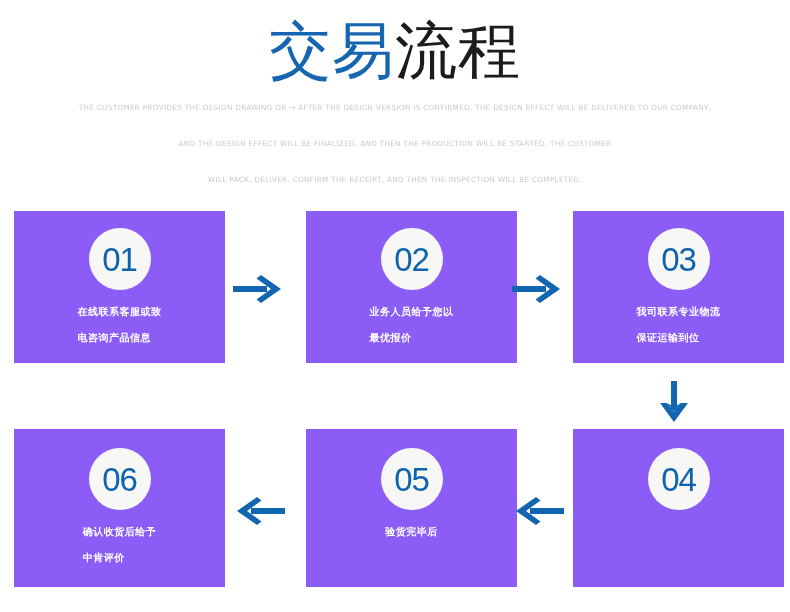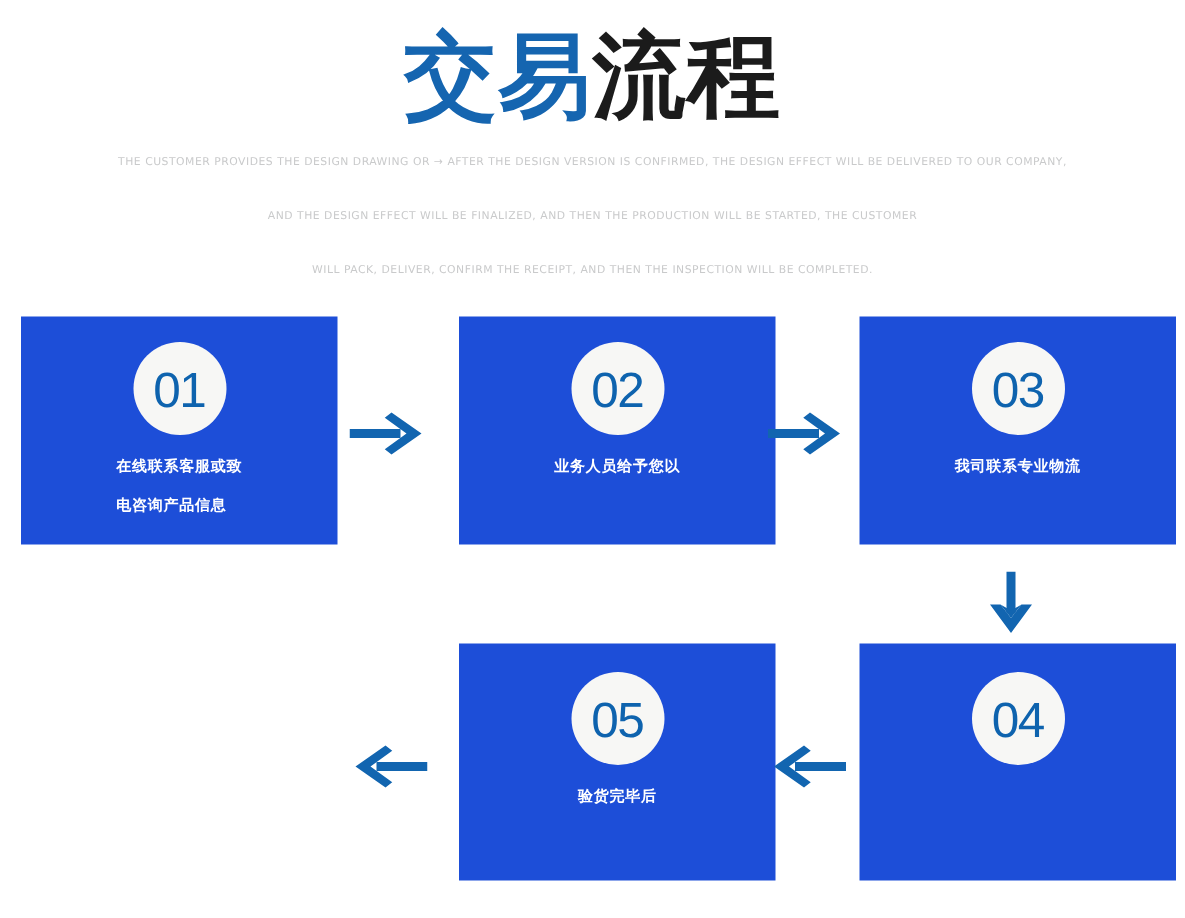--- a/index.html
+++ b/index.html
@@ -28,21 +28,21 @@
     left: 0;
     top: 0;
     width: 790px;
     text-align: center;
   }
   .title {
     margin: 0;
     padding-top: 18px;
     font-size: 62px;
     line-height: 1.05;
-    font-weight: 700;
+    font-weight: 400;
     letter-spacing: 1px;
     white-space: nowrap;
   }
   .title .t-blue { color: #1565b0; }
   .title .t-dark { color: #1b1b1b; }
 
   .subtitle {
     margin: 0;
     padding-top: 14px;
     color: #c9cacb;
@@ -59,21 +59,21 @@
     position: absolute;
     left: 0;
     top: 211px;
     width: 790px;
     height: 380px;
   }
 
   .step {
     position: absolute;
     width: 211px;
-    background: #1d4ed8;
+    background: #8b5cf6;
     color: #ffffff;
     box-sizing: border-box;
     display: flex;
     flex-direction: column;
     align-items: center;
   }
   .step.row-top    { top: 0px;   height: 152px; padding-top: 17px; }
   .step.row-bottom { top: 218px; height: 158px; padding-top: 19px; }
 
   .step.c1 { left: 14px; }
@@ -139,30 +139,39 @@
       <div class="caption">
         <span class="cap-line">在线联系客服或致</span>
         <span class="cap-line">电咨询产品信息</span>
       </div>
     </div>
 
     <div class="step row-top c2">
       <div class="badge">02</div>
       <div class="caption">
         <span class="cap-line">业务人员给予您以</span>
+        <span class="cap-line">最优报价</span>
       </div>
     </div>
 
     <div class="step row-top c3">
       <div class="badge">03</div>
       <div class="caption">
         <span class="cap-line">我司联系专业物流</span>
-      </div>
-    </div>
-
+        <span class="cap-line">保证运输到位</span>
+      </div>
+    </div>
+
+    <div class="step row-bottom c1">
+      <div class="badge">06</div>
+      <div class="caption">
+        <span class="cap-line">确认收货后给予</span>
+        <span class="cap-line">中肯评价</span>
+      </div>
+    </div>
 
     <div class="step row-bottom c2">
       <div class="badge">05</div>
       <div class="caption">
         <span class="cap-line">验货完毕后</span>
       </div>
     </div>
 
     <div class="step row-bottom c3">
       <div class="badge">04</div>

